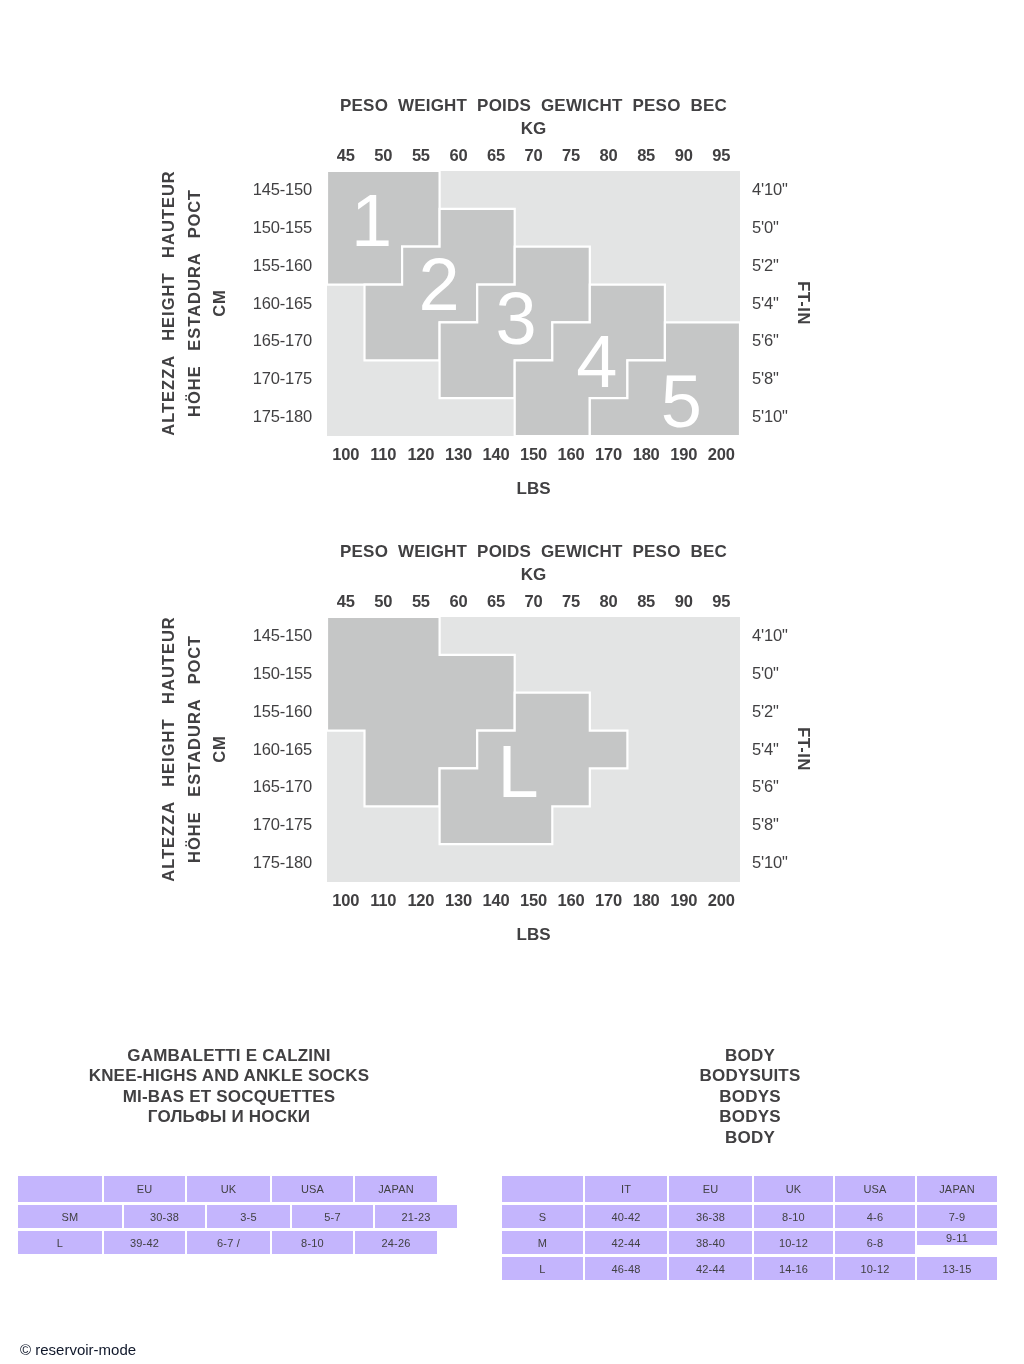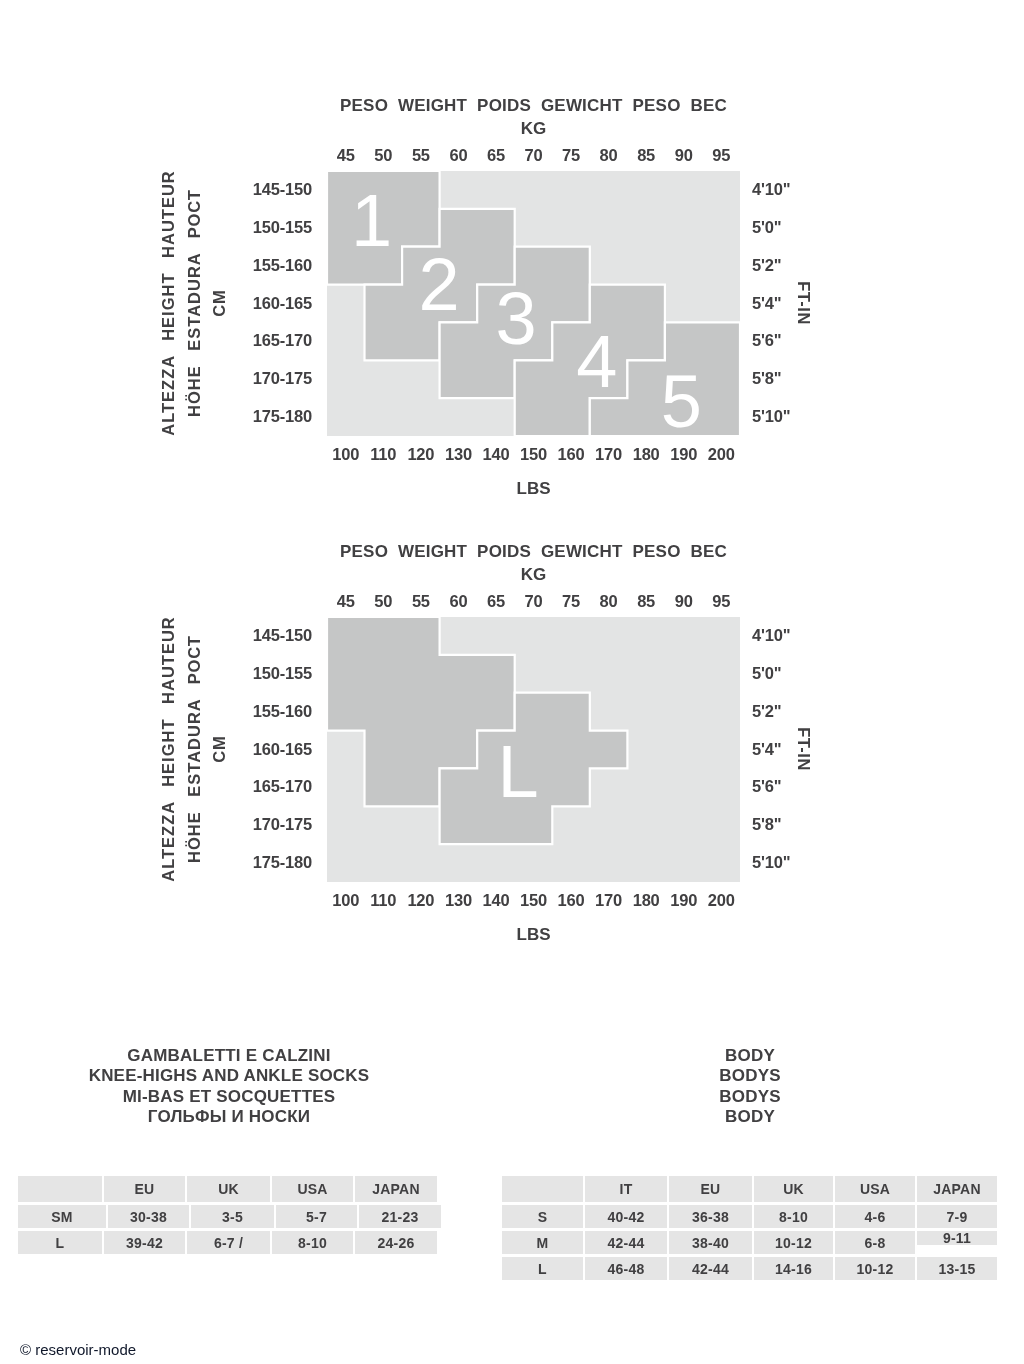--- a/index.html
+++ b/index.html
@@ -17,41 +17,41 @@
   .c-kg{top:23px;}
   .c-lbs{top:383px;}
 
   .ticks span{position:absolute;width:44px;text-align:center;font-size:16.5px;font-weight:700;letter-spacing:-.2px;}
 
   .grid{position:absolute;left:327px;top:75px;width:413px;height:265px;background:#e3e4e4;}
   svg.zones{position:absolute;left:0;top:0;overflow:visible;display:block;}
   .zlabel{position:absolute;transform:translate(-50%,-50%);color:#ffffff;line-height:1;
           font-weight:400;letter-spacing:1px;}
 
-  .cm-rows span,.ftin-rows span{position:absolute;font-size:16.5px;font-weight:700;letter-spacing:-.2px;}
+  .cm-rows span,.ftin-rows span{position:absolute;font-size:16.5px;font-weight:400;letter-spacing:-.2px;}
 
   .vert{position:absolute;white-space:nowrap;font-size:16.5px;font-weight:700;
         letter-spacing:1px;word-spacing:9px;}
   .v-a{left:168px;top:207px;transform:translate(-50%,-50%) rotate(-90deg);}
   .v-b{left:194px;top:207px;transform:translate(-50%,-50%) rotate(-90deg);}
   .v-c{left:219px;top:207px;transform:translate(-50%,-50%) rotate(-90deg);}
   .v-f{left:803px;top:207px;transform:translate(-50%,-50%) rotate(90deg);letter-spacing:.5px;word-spacing:normal;}
 
   
   .ttitles{position:absolute;text-align:center;font-size:17px;font-weight:700;
            line-height:20.4px;letter-spacing:.2px;}
   #lt-titles{left:18px;top:1046px;width:422px;}
   #rt-titles{left:502px;top:1046px;width:496px;}
 
   .stable{position:absolute;}
   #lt{left:18px;top:1176px;}
   #rt{left:502px;top:1176px;}
   .trow{display:flex;gap:2px;margin-bottom:3px;}
-  .tcell{background:#e5e5e5;display:flex;align-items:center;justify-content:center;
-         font-size:14px;font-weight:700;letter-spacing:.2px;}
+  .tcell{background:#c4b5fd;display:flex;align-items:center;justify-content:center;
+         font-size:11px;font-weight:400;letter-spacing:.2px;}
 
   .watermark{position:absolute;left:20px;top:1341px;font-size:15px;font-weight:400;color:#0f172a;}
 </style>
 </head>
 <body>
 
 <div class="wrap">
 
   <div class="chart c1">
     <div class="c-title">PESO WEIGHT POIDS GEWICHT PESO ВЕС</div>
@@ -190,37 +190,38 @@
     </div>
   <div class="stable" id="lt">
       <div class="trow">
         <div class="tcell" style="width: 84px; height: 26px;"></div>
         <div class="tcell" style="width: 81px; height: 26px;">EU</div>
         <div class="tcell" style="width: 83px; height: 26px;">UK</div>
         <div class="tcell" style="width: 81px; height: 26px;">USA</div>
         <div class="tcell" style="width: 82px; height: 26px;">JAPAN</div>
       </div>
       <div class="trow">
-        <div class="tcell" style="width: 88px; height: 23px;">SM</div>
+        <div class="tcell" style="width: 104px; height: 23px;">SM</div>
         <div class="tcell" style="width: 81px; height: 23px;">30-38</div>
         <div class="tcell" style="width: 83px; height: 23px;">3-5</div>
         <div class="tcell" style="width: 81px; height: 23px;">5-7</div>
         <div class="tcell" style="width: 82px; height: 23px;">21-23</div>
       </div>
       <div class="trow">
         <div class="tcell" style="width: 84px; height: 23px;">L</div>
         <div class="tcell" style="width: 81px; height: 23px;">39-42</div>
         <div class="tcell" style="width: 83px; height: 23px;">6-7 /</div>
         <div class="tcell" style="width: 81px; height: 23px;">8-10</div>
         <div class="tcell" style="width: 82px; height: 23px;">24-26</div>
       </div>
     </div>
 
   <div class="ttitles" id="rt-titles">
       <div>BODY</div>
+      <div>BODYSUITS</div>
       <div>BODYS</div>
       <div>BODYS</div>
       <div>BODY</div>
     </div>
   <div class="stable" id="rt">
       <div class="trow">
         <div class="tcell" style="width: 81px; height: 26px;"></div>
         <div class="tcell" style="width: 82px; height: 26px;">IT</div>
         <div class="tcell" style="width: 83px; height: 26px;">EU</div>
         <div class="tcell" style="width: 79px; height: 26px;">UK</div>

